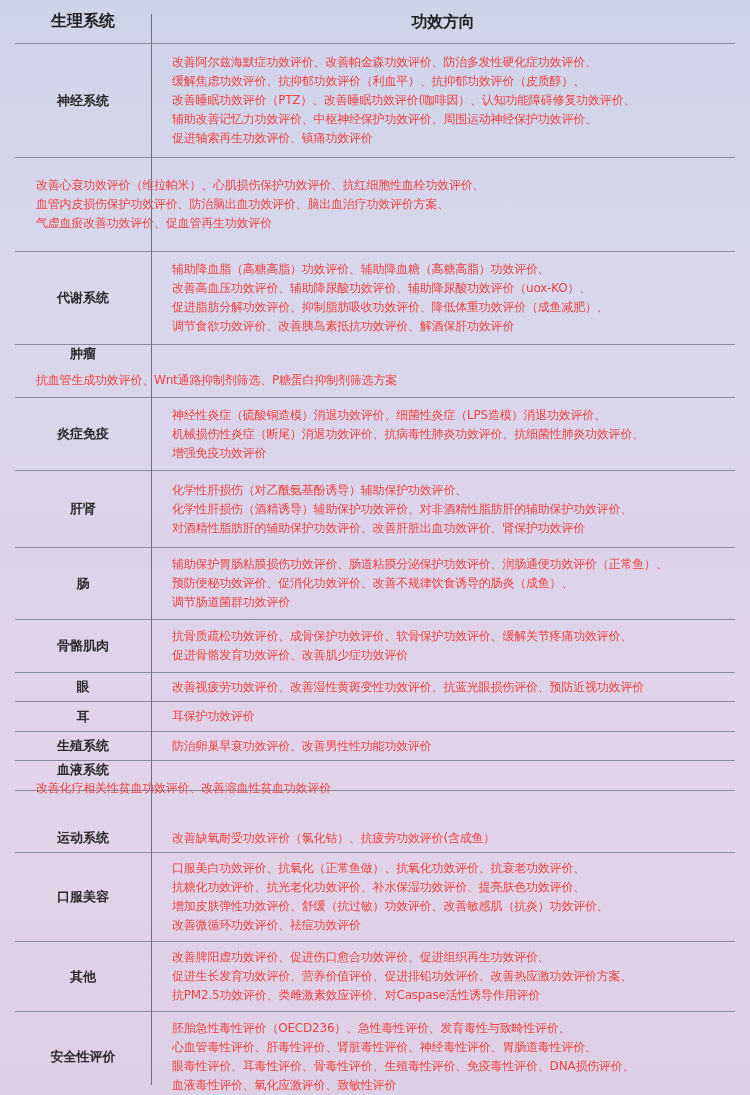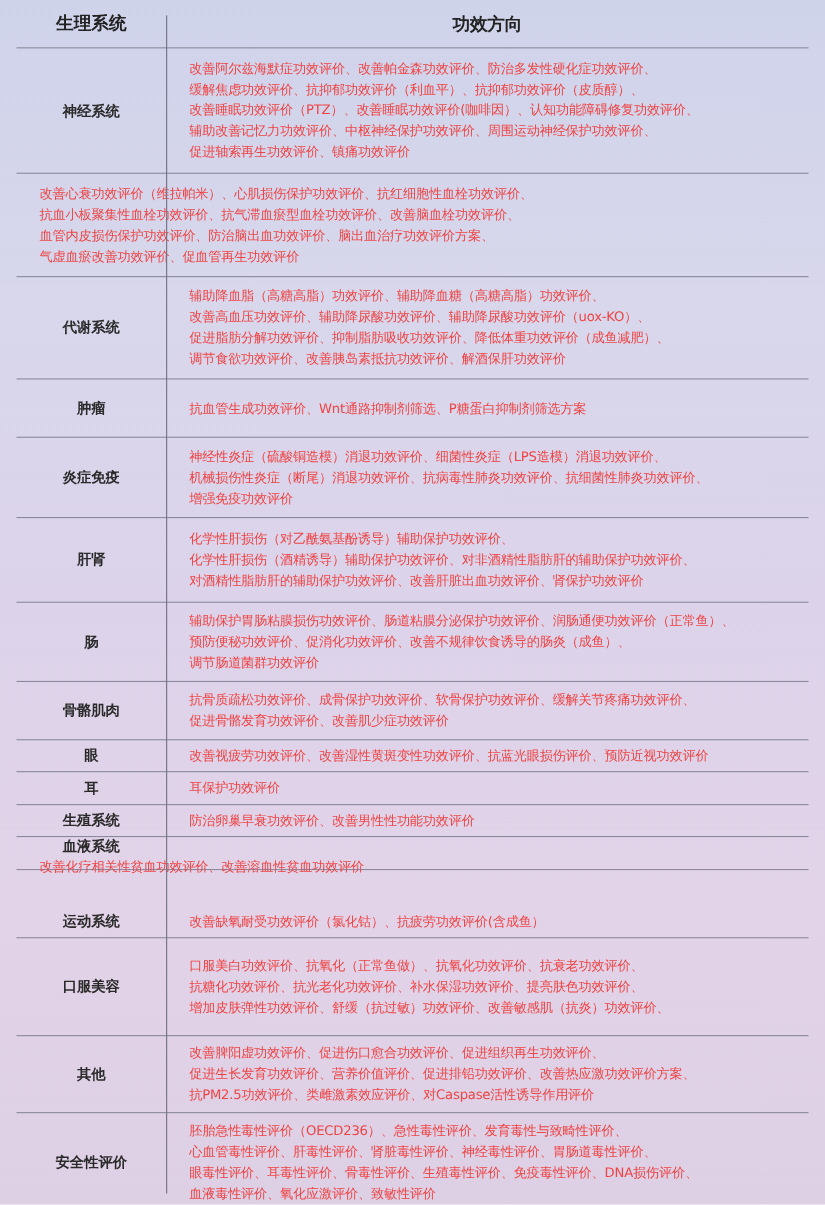--- a/index.html
+++ b/index.html
@@ -48,35 +48,34 @@
           <div>改善阿尔兹海默症功效评价、改善帕金森功效评价、防治多发性硬化症功效评价、</div>
           <div>缓解焦虑功效评价、抗抑郁功效评价（利血平）、抗抑郁功效评价（皮质醇）、</div>
           <div>改善睡眠功效评价（PTZ）、改善睡眠功效评价(咖啡因）、认知功能障碍修复功效评价、</div>
           <div>辅助改善记忆力功效评价、中枢神经保护功效评价、周围运动神经保护功效评价、</div>
           <div>促进轴索再生功效评价、镇痛功效评价</div>
         </div>
       </div>
       <div class="row" style="height: 94px;">
         <div class="eff">
           <div>改善心衰功效评价（维拉帕米）、心肌损伤保护功效评价、抗红细胞性血栓功效评价、</div>
-          <div>抗血小板聚集性血栓功效评价、抗气滞血瘀型血栓功效评价、改善脑血栓功效评价、</div>
           <div>血管内皮损伤保护功效评价、防治脑出血功效评价、脑出血治疗功效评价方案、</div>
           <div>气虚血瘀改善功效评价、促血管再生功效评价</div>
         </div>
       </div>
       <div class="row" style="height: 93px;">
         <div class="sys">代谢系统</div>
         <div class="eff">
           <div>辅助降血脂（高糖高脂）功效评价、辅助降血糖（高糖高脂）功效评价、</div>
           <div>改善高血压功效评价、辅助降尿酸功效评价、辅助降尿酸功效评价（uox-KO）、</div>
           <div>促进脂肪分解功效评价、抑制脂肪吸收功效评价、降低体重功效评价（成鱼减肥）、</div>
           <div>调节食欲功效评价、改善胰岛素抵抗功效评价、解酒保肝功效评价</div>
         </div>
       </div>
-      <div class="row" style="height: 53px;">
+      <div class="row" style="height: 53px; flex-direction: column;">
         <div class="sys">肿瘤</div>
         <div class="eff">
           <div>抗血管生成功效评价、Wnt通路抑制剂筛选、P糖蛋白抑制剂筛选方案</div>
         </div>
       </div>
       <div class="row" style="height: 73px;">
         <div class="sys">炎症免疫</div>
         <div class="eff">
           <div>神经性炎症（硫酸铜造模）消退功效评价、细菌性炎症（LPS造模）消退功效评价、</div>
           <div>机械损伤性炎症（断尾）消退功效评价、抗病毒性肺炎功效评价、抗细菌性肺炎功效评价、</div>
@@ -135,20 +134,21 @@
         <div class="eff">
           <div>改善缺氧耐受功效评价（氯化钴）、抗疲劳功效评价(含成鱼）</div>
         </div>
       </div>
       <div class="row" style="height: 89px;">
         <div class="sys">口服美容</div>
         <div class="eff">
           <div>口服美白功效评价、抗氧化（正常鱼做）、抗氧化功效评价、抗衰老功效评价、</div>
           <div>抗糖化功效评价、抗光老化功效评价、补水保湿功效评价、提亮肤色功效评价、</div>
           <div>增加皮肤弹性功效评价、舒缓（抗过敏）功效评价、改善敏感肌（抗炎）功效评价、</div>
+          <div>改善微循环功效评价、祛痘功效评价</div>
         </div>
       </div>
       <div class="row" style="height: 70px;">
         <div class="sys">其他</div>
         <div class="eff">
           <div>改善脾阳虚功效评价、促进伤口愈合功效评价、促进组织再生功效评价、</div>
           <div>促进生长发育功效评价、营养价值评价、促进排铅功效评价、改善热应激功效评价方案、</div>
           <div>抗PM2.5功效评价、类雌激素效应评价、对Caspase活性诱导作用评价</div>
         </div>
       </div>

